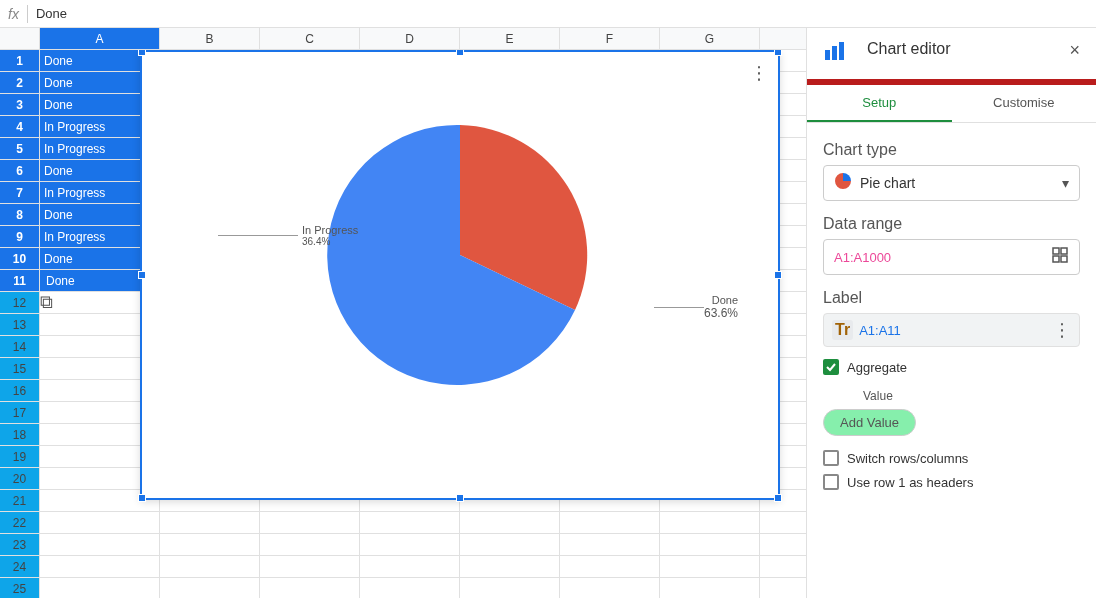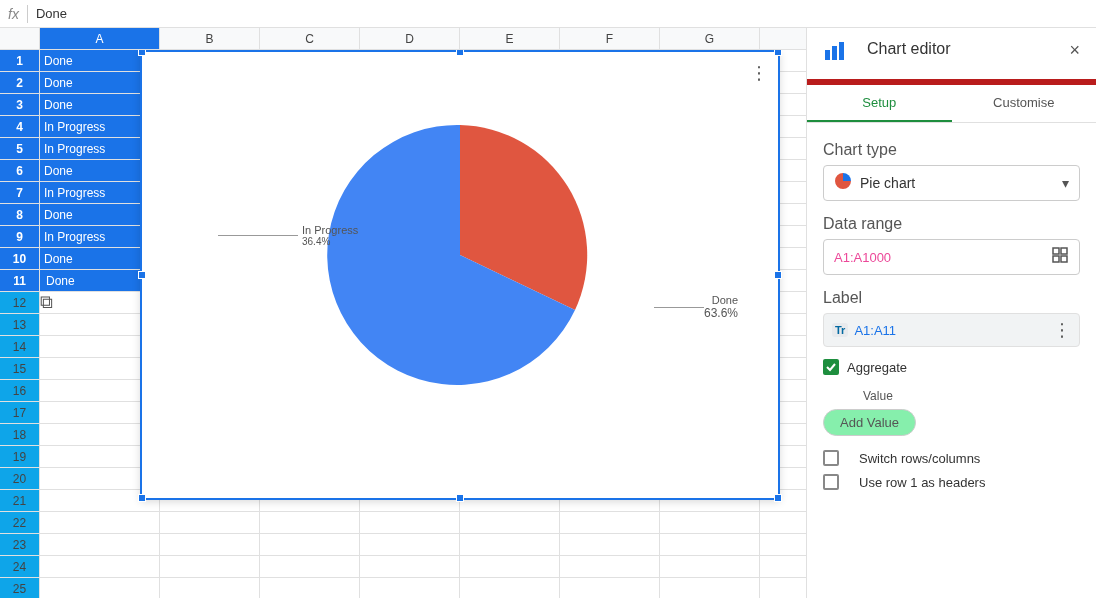--- a/index.html
+++ b/index.html
@@ -317,22 +317,22 @@
       padding: 5px 8px;
       background: #f1f3f4;
       justify-content: space-between;
     }
     .label-left {
       display: flex;
       align-items: center;
       gap: 6px;
     }
     .label-type-icon {
-      font-size: 11px;
-      color: #0369a1;
+      font-size: 16px;
+      color: #a16207;
       background: #e8eaed;
       border-radius: 3px;
       padding: 1px 3px;
       font-weight: bold;
     }
     .label-range {
       font-size: 13px;
       color: #1a73e8;
     }
     .label-dots {
@@ -385,21 +385,21 @@
       color: #555;
       background: #86efac;
       cursor: pointer;
       display: inline-block;
       margin-bottom: 14px;
     }
 
     .checkbox-row {
       display: flex;
       align-items: flex-end;
-      gap: 20px;
+      gap: 8px;
       margin-bottom: 8px;
     }
     .checkbox-empty {
       width: 16px;
       height: 16px;
       border: 2px solid #888;
       border-radius: 2px;
       background: #fff;
       cursor: pointer;
       flex-shrink: 0;

